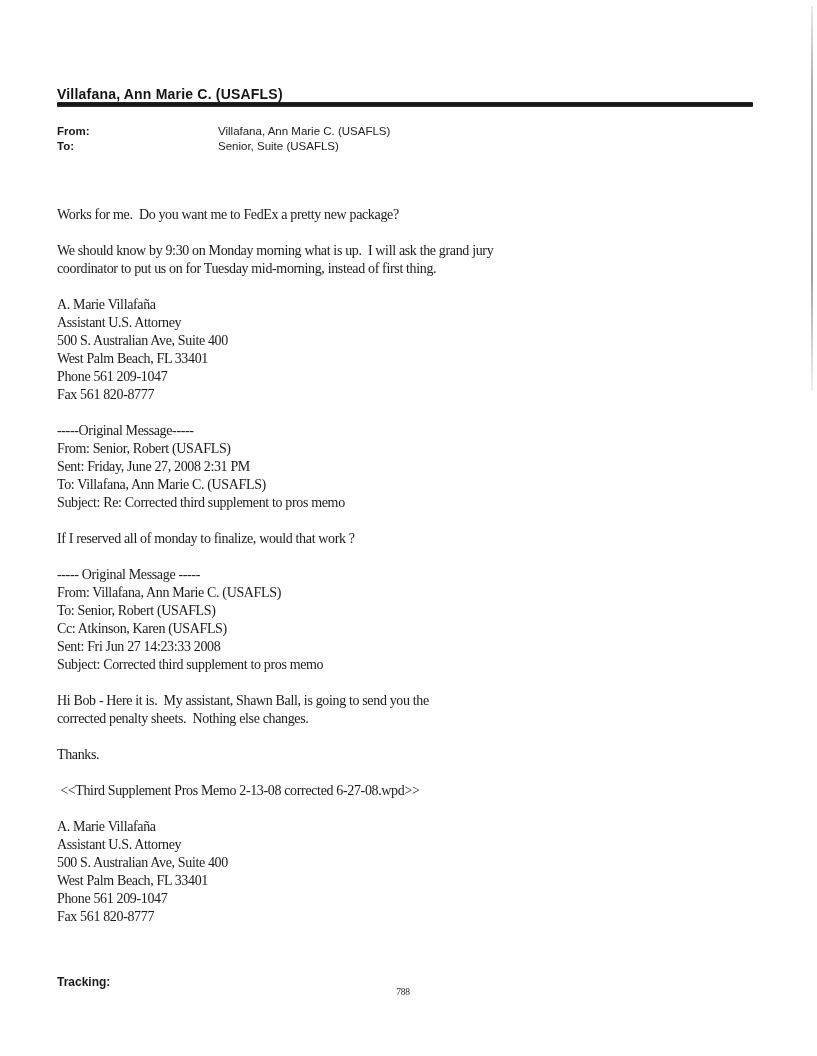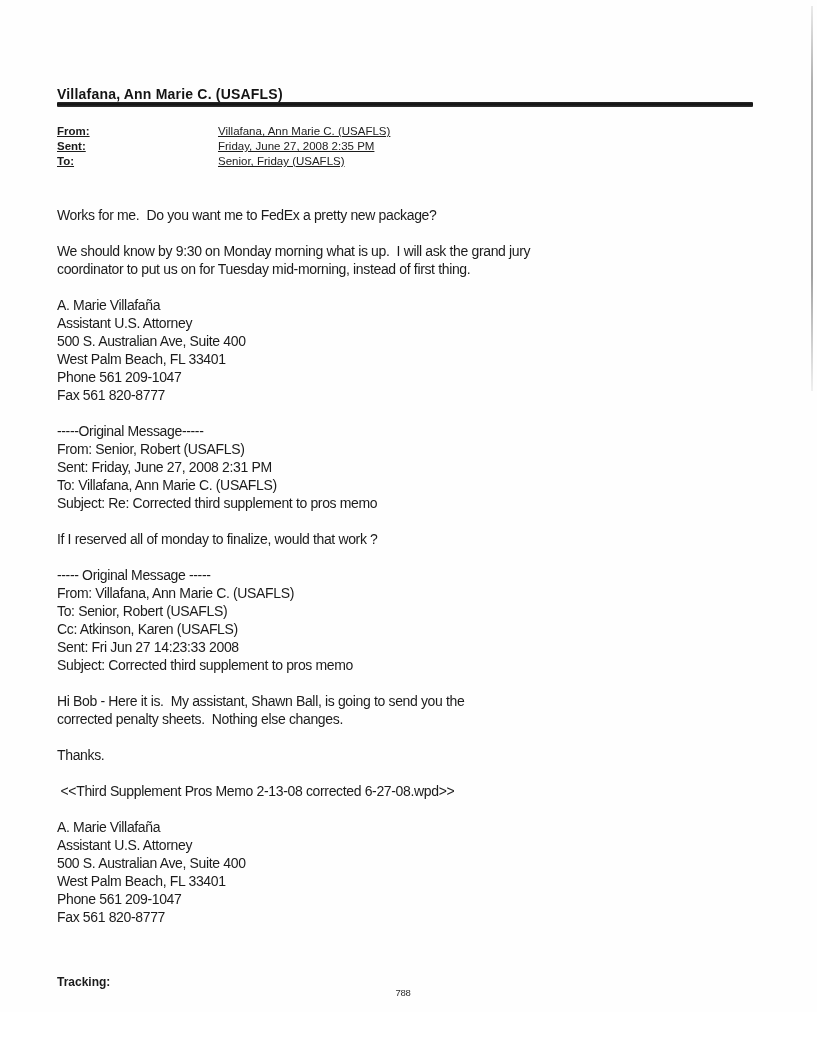--- a/index.html
+++ b/index.html
@@ -39,39 +39,38 @@
   .meta-block {
     position: absolute;
     left: 57px;
     top: 124px;
     width: 640px;
   }
   .meta-row {
     display: flex;
     line-height: 15px;
     font-size: 11.5px;
-    text-decoration: underline;
   }
   .meta-label {
     width: 161px;
     flex: 0 0 161px;
     font-weight: bold;
     color: #1a1a1a;
   }
   .meta-value {
     color: #222;
     white-space: nowrap;
   }
   
   .email-body {
     position: absolute;
     left: 57px;
     top: 206px;
     margin: 0;
-    font-family: Liberation Sans, sans-serif;
+    font-family: Liberation Serif, serif;
     font-size: 14px;
     line-height: 18px;
     letter-spacing: -0.35px;
     color: #1b1b1b;
     white-space: pre;
   }
   
   .tracking-label {
     position: absolute;
     left: 57px;
@@ -81,21 +80,21 @@
     color: #1a1a1a;
   }
   .page-number {
     position: absolute;
     left: 0;
     top: 987px;
     width: 806px;
     text-align: center;
     font-size: 9.5px;
     color: #2b2b2b;
-    font-family: Liberation Sans, sans-serif;
+    font-family: Liberation Serif, serif;
     letter-spacing: -0.3px;
   }
   
   .scan-edge-line {
     position: absolute;
     left: 811px;
     top: 6px;
     width: 2px;
     height: 385px;
     background: linear-gradient(to bottom,
@@ -112,26 +111,22 @@
 
   <div class="doc-title">Villafana, Ann Marie C. (USAFLS)</div>
   <div class="title-rule"></div>
 
   <div class="meta-block">
     <div class="meta-row">
       <span class="meta-label">From:</span>
       <span class="meta-value">Villafana, Ann Marie C. (USAFLS)</span>
     </div>
     <div class="meta-row">
-      <span class="meta-label">Sent:</span>
-      <span class="meta-value">Friday, June 27, 2008 2:35 PM</span>
-    </div>
-    <div class="meta-row">
       <span class="meta-label">To:</span>
-      <span class="meta-value">Senior, Friday (USAFLS)</span>
+      <span class="meta-value">Senior, Suite (USAFLS)</span>
     </div>
   </div>
 
   <pre class="email-body">Works for me.  Do you want me to FedEx a pretty new package?
 
 We should know by 9:30 on Monday morning what is up.  I will ask the grand jury
 coordinator to put us on for Tuesday mid-morning, instead of first thing.
 
 A. Marie Villafaña
 Assistant U.S. Attorney

